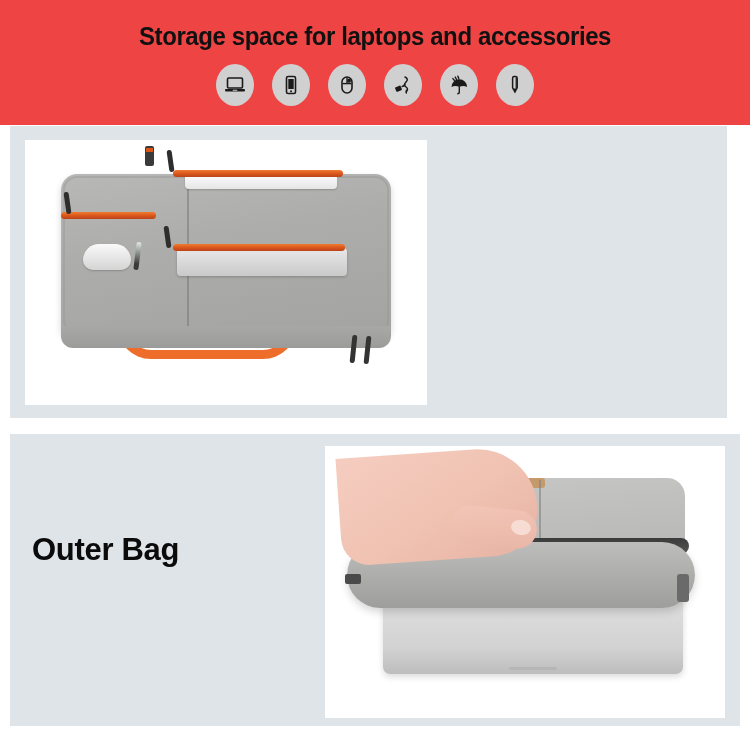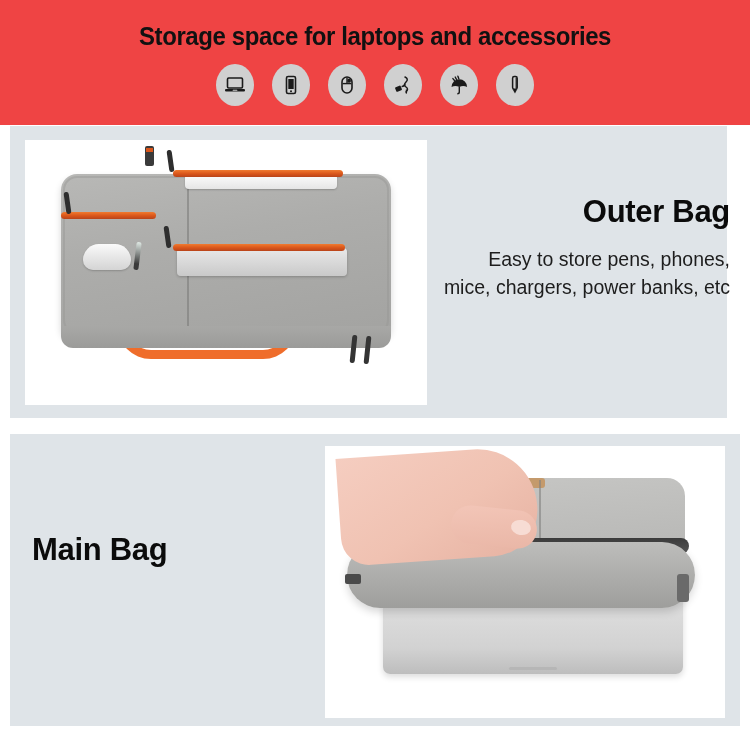--- a/index.html
+++ b/index.html
@@ -474,31 +474,27 @@
       <div class="zip zip-left"></div>
       <div class="pull pull-c"></div>
       <div class="insert-tablet"></div>
       <div class="zip zip-bottom"></div>
       <div class="pull pull-b"></div>
       <div class="side-zip-pull szp-1"></div>
       <div class="side-zip-pull szp-2"></div>
     </div>
   </div>
 
-  <div class="text-block text-block-outer">
+
+</div>
+
+<div class="panel panel-main">
+
+  <div class="text-block text-block-main">
     <p class="bag-heading">Outer Bag</p>
-    <p class="bag-desc">Easy to store pens, phones, mice, chargers, power banks, etc</p>
-  </div>
-
-</div>
-
-<div class="panel panel-main">
-
-  <div class="text-block text-block-main">
-    <p class="bag-heading">Main Bag</p>
   </div>
 
   <div class="photo-card photo-card-main">
     <div class="main-scene">
       <div class="ms-bag-back"></div>
       <div class="ms-tab"></div>
       <div class="ms-flapseam"></div>
       <div class="ms-opening"></div>
       <div class="ms-laptop"></div>
       <div class="ms-bag-front"></div>

